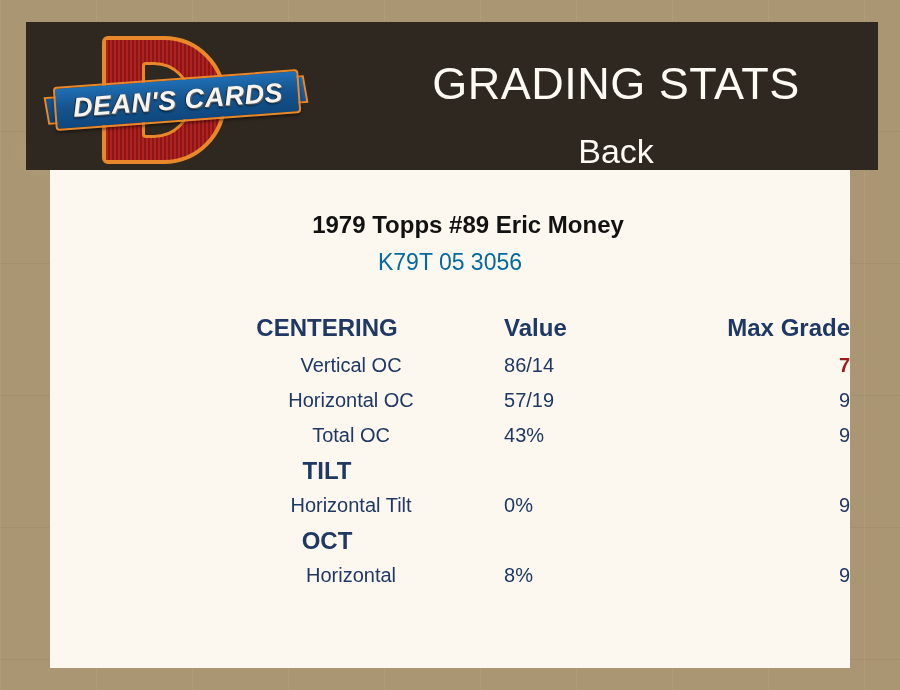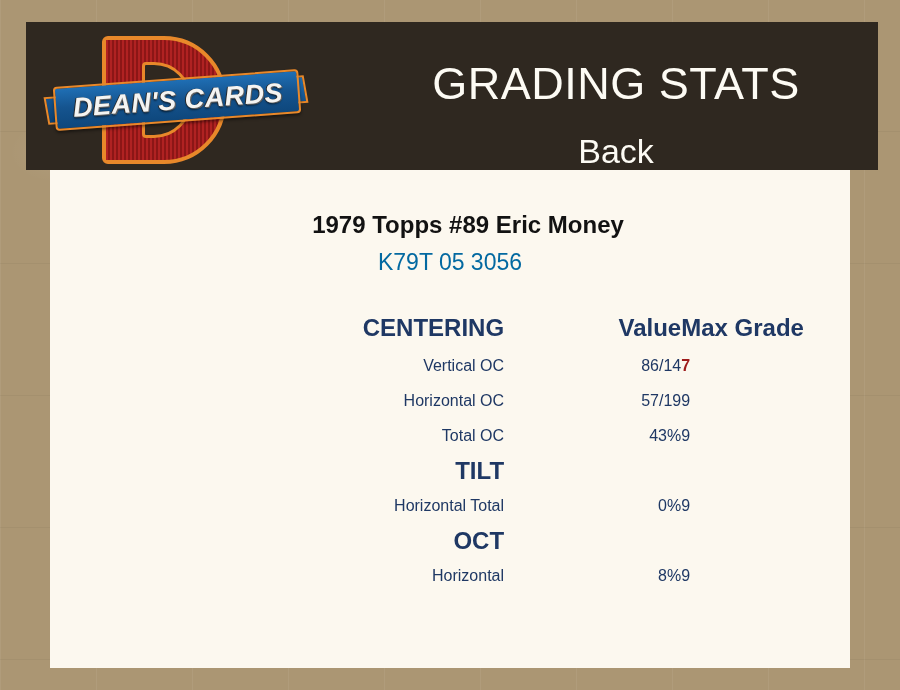--- a/index.html
+++ b/index.html
@@ -226,26 +226,26 @@
     left: 100px;
     top: 140px;
     width: 700px;
     border-collapse: collapse;
     color: #1f3864;
   }
   #stats-table td {
     padding: 0;
     height: 35px;
     vertical-align: middle;
-    font-size: 16px;
+    font-size: 20px;
     color: #1f3864;
   }
-  #stats-table td.col-label { width: 330px; text-align: right; }
-  #stats-table td.col-value { width: 190px; text-align: right; }
-  #stats-table td.col-grade { width: 180px; text-align: left; }
+  #stats-table td.col-label { width: 330px; text-align: center; }
+  #stats-table td.col-value { width: 190px; text-align: left; }
+  #stats-table td.col-grade { width: 180px; text-align: right; }
 
   #stats-table tr.header-row td {
     font-weight: bold;
     font-size: 24px;
     padding-bottom: 3px;
   }
   #stats-table tr.section-row td.col-label {
     font-weight: bold;
     font-size: 24px;
     padding-left: 0px;
@@ -312,21 +312,21 @@
             <td class="col-label">Total OC</td>
             <td class="col-value">43%</td>
             <td class="col-grade">9</td>
           </tr>
           <tr class="section-row">
             <td class="col-label">TILT</td>
             <td class="col-value"></td>
             <td class="col-grade"></td>
           </tr>
           <tr class="item-row">
-            <td class="col-label">Horizontal Total</td>
+            <td class="col-label">Horizontal Tilt</td>
             <td class="col-value">0%</td>
             <td class="col-grade">9</td>
           </tr>
           <tr class="section-row">
             <td class="col-label">OCT</td>
             <td class="col-value"></td>
             <td class="col-grade"></td>
           </tr>
           <tr class="item-row">
             <td class="col-label">Horizontal</td>

